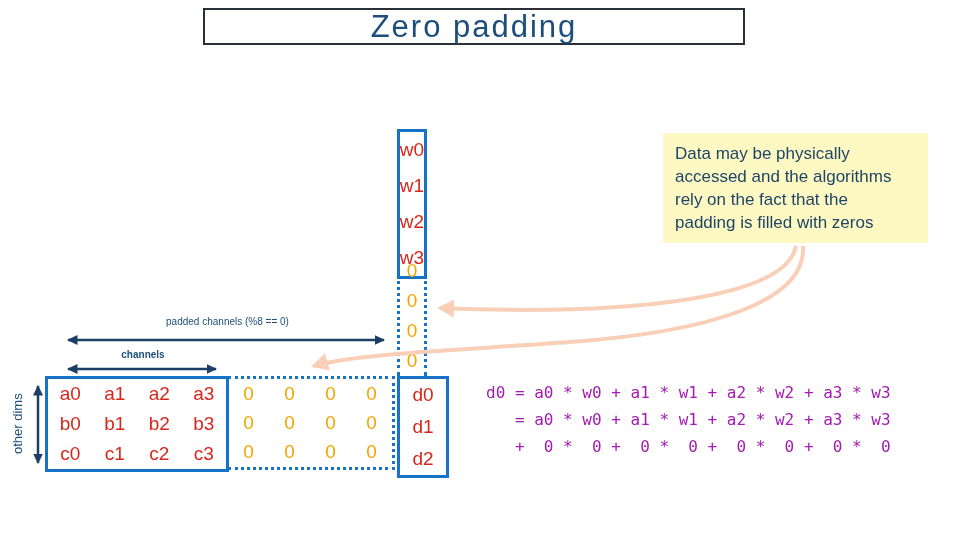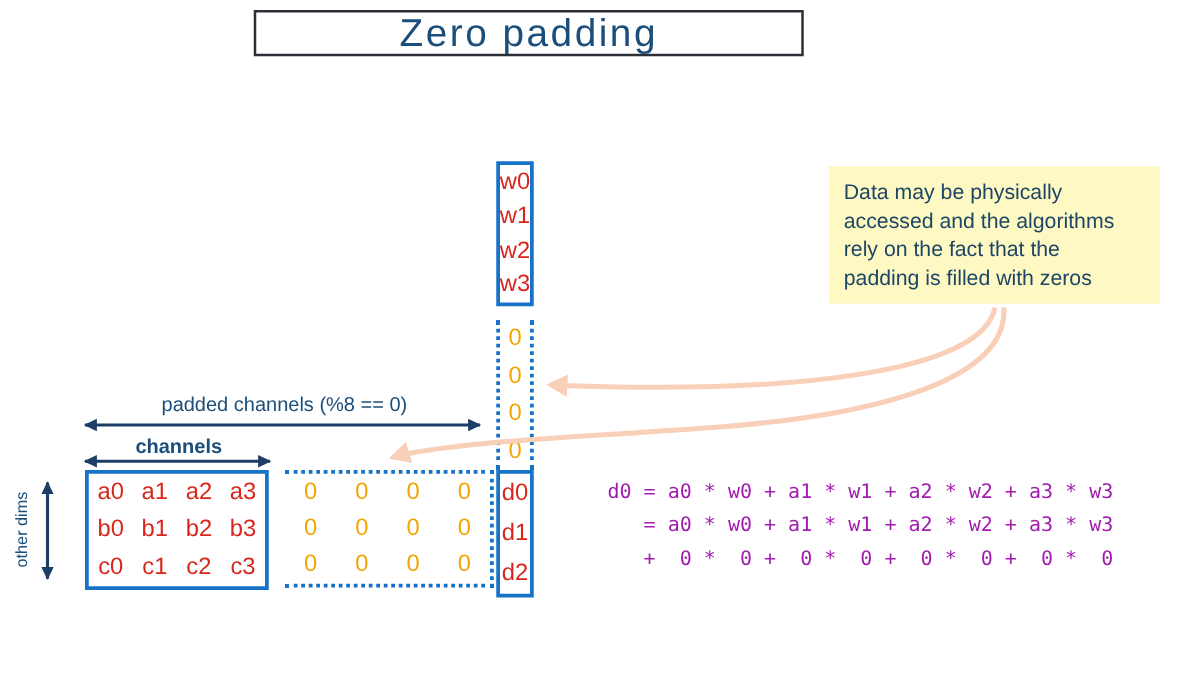--- a/index.html
+++ b/index.html
@@ -1,54 +1,54 @@
 <!DOCTYPE html>
 <html><head>
 <meta charset="utf-8">
 <style>
   * { box-sizing: border-box; margin: 0; padding: 0; }
   html, body { width: 960px; height: 540px; background: #ffffff; overflow: hidden; }
   body { position: relative; font-family: "Liberation Sans", sans-serif; }
 
   .title-box {
-    position: absolute; left: 203px; top: 8px; width: 440px; height: 37px;
+    position: absolute; left: 203px; top: 8px; width: 542px; height: 37px;
     border: 2px solid #2b2f36; display: flex; align-items: center; justify-content: center;
   }
   .title-box span {
     color: #1b4e7a; font-size: 31px; letter-spacing: 2px; font-weight: 500;
   }
 
   .callout {
     position: absolute; left: 663px; top: 133px; width: 265px; height: 110px;
     background: #fef9c3; padding: 9px 12px;
   }
   .callout span {
     color: #1d4566; font-size: 17px; line-height: 23px; white-space: pre-line;
   }
 
   .box { position: absolute; }
   .solidb { border: 3px solid #1673c8; background: #ffffff; }
   .col { display: flex; flex-direction: column; justify-content: space-around; align-items: center; }
 
-  .w-box { left: 397px; top: 129px; width: 30px; height: 116px; }
+  .w-box { left: 397px; top: 129px; width: 30px; height: 150px; }
   .z-col { left: 397px; top: 256px; width: 30px; height: 120px;
            border-left: 3px dotted #1673c8; border-right: 3px dotted #1673c8; }
-  .d-box { left: 397px; top: 376px; width: 30px; height: 102px; }
+  .d-box { left: 397px; top: 376px; width: 52px; height: 102px; }
 
-  .matrix { left: 68px; top: 376px; width: 147px; height: 96px;
+  .matrix { left: 45px; top: 376px; width: 184px; height: 96px;
             display: grid; grid-template-columns: repeat(4, 1fr); }
   .padded-matrix { left: 228px; top: 376px; width: 167px; height: 94px;
             border: 3px dotted #1673c8; border-left: none;
             display: grid; grid-template-columns: repeat(4, 1fr); }
   .gcell { display: flex; align-items: center; justify-content: center; }
 
   .red { color: #d9261c; font-size: 19px; }
   .orange { color: #f2a500; font-size: 19px; }
 
-  .lbl { position: absolute; color: #1b4e7a; font-size: 16px; }
+  .lbl { position: absolute; color: #1b4e7a; font-size: 10px; }
   .lbl-padded { left: 100px; top: 316px; width: 255px; text-align: center; }
   .lbl-channels { left: 80px; top: 349px; width: 126px; text-align: center; font-weight: bold; }
   .lbl-other-dims {
     left: 8px; top: 376px; height: 96px; width: 18px;
     writing-mode: vertical-rl; transform: rotate(180deg);
     display: flex; align-items: center; justify-content: center; font-size: 13px;
   }
 
   .formula {
     position: absolute; left: 486px; top: 379px;

